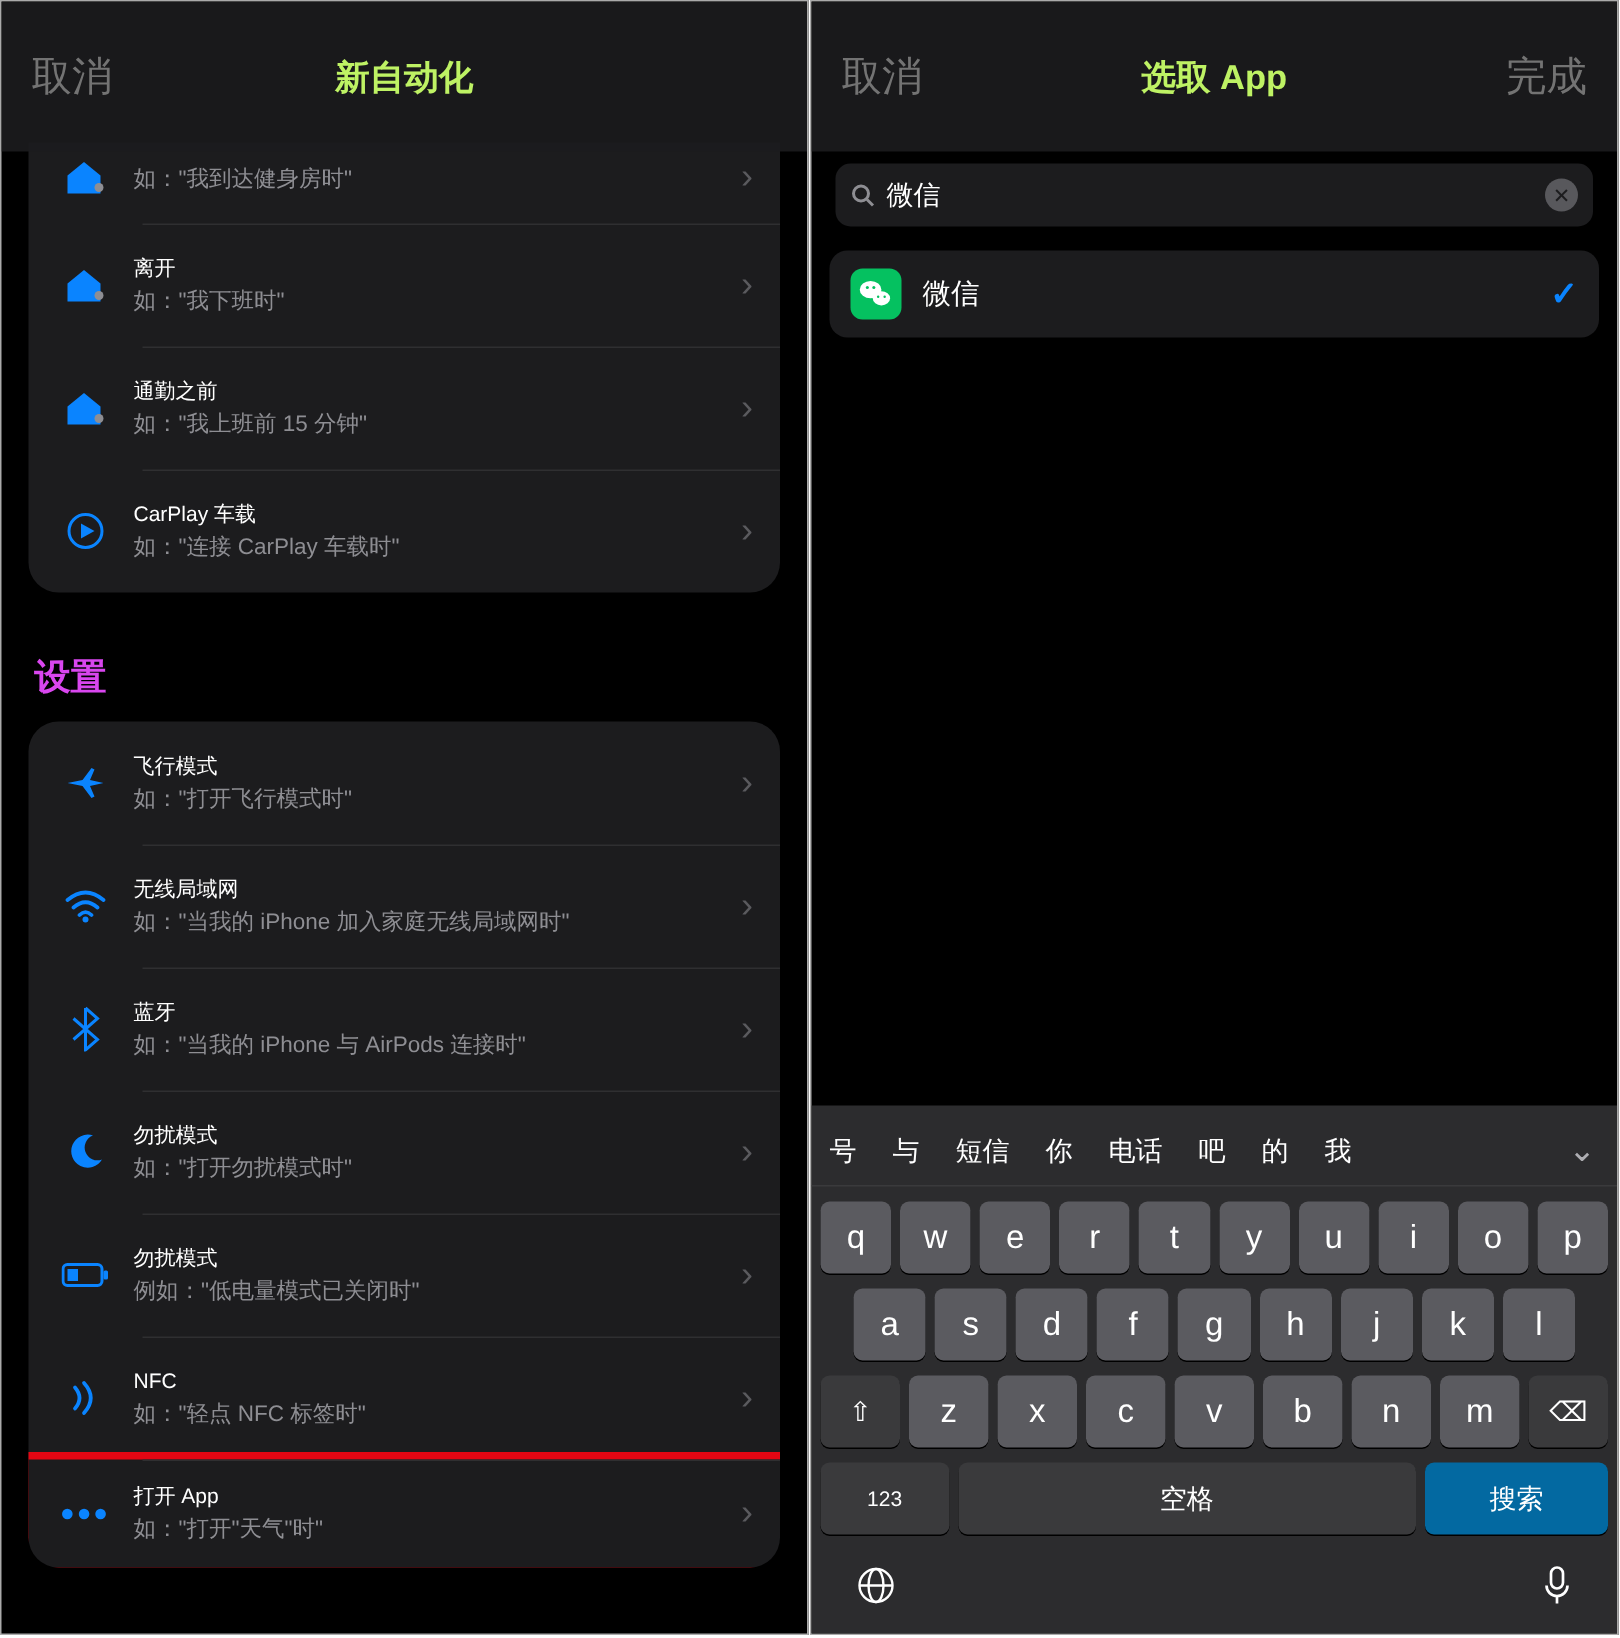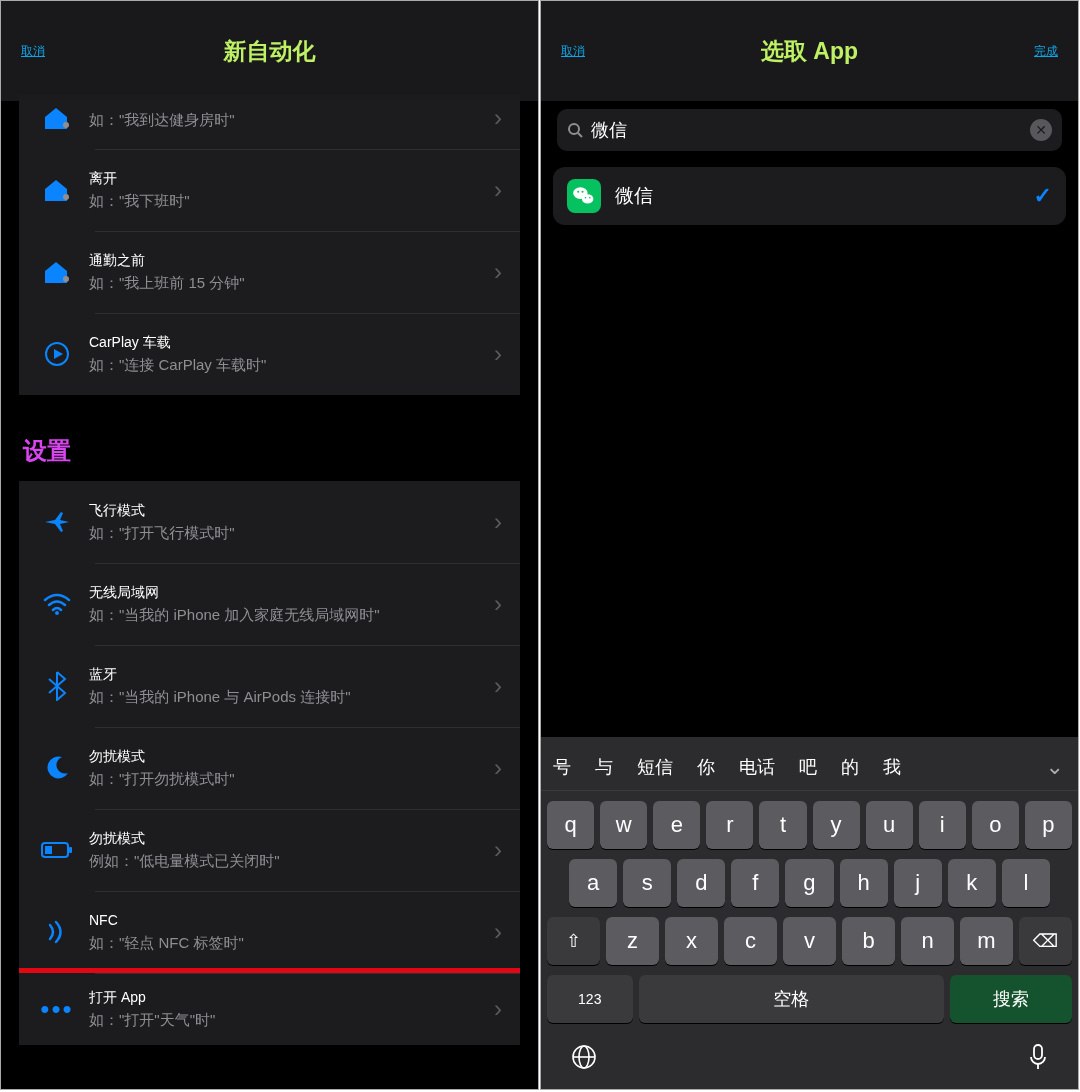--- a/index.html
+++ b/index.html
@@ -2,25 +2,25 @@
 <html><head>
 <meta charset="utf-8">
 <style>
   * { box-sizing: border-box; margin: 0; padding: 0; }
   body { background: #fff; font-family: -apple-system, "Helvetica Neue", sans-serif; width: 1080px; height: 1092px; display: flex; }
   .phone { width: 539px; height: 1090px; background: #000; position: relative; border: 1px solid #aaa; overflow: hidden; }
   .phone + .phone { margin-left: 1px; }
   .inner { width: 100%; height: 100%; }
   .nav { height: 100px; display: flex; align-items: center; justify-content: center; position: relative; background: rgba(28,28,30,0.9); }
   .nav-title { color: #bef264; font-size: 23px; font-weight: 600; }
-  .nav-left, .nav-right { position: absolute; top: 0; height: 100px; display: flex; align-items: center; font-size: 12px; color: #0ea5e9; padding: 0 20px; cursor: pointer; text-decoration: underline; }
+  .nav-left, .nav-right { position: absolute; top: 0; height: 100px; display: flex; align-items: center; font-size: 27px; color: #737373; padding: 0 20px; cursor: pointer; }
   .nav-left { left: 0; }
   .nav-right { right: 0; }
   .content { padding: 0 18px; }
-  .group { background: #1c1c1e; border-radius: 0; overflow: hidden; margin-bottom: 40px; }
+  .group { background: #1c1c1e; border-radius: 20px; overflow: hidden; margin-bottom: 40px; }
   .row { display: flex; align-items: center; min-height: 82px; padding: 12px 12px; position: relative; cursor: pointer; }
   .row + .row::before { content: ""; position: absolute; left: 76px; right: 0; top: 0; height: 1px; background: #2f2f31; }
   .row-icon { width: 52px; display: flex; justify-content: center; align-items: center; color: #0a84ff; font-size: 26px; flex-shrink: 0; }
   .row-text { flex: 1; min-width: 0; padding-left: 6px; }
   .row-title { color: #fff; font-size: 14px; line-height: 1.3; }
   .row-sub { color: #8e8e93; font-size: 15px; line-height: 1.4; margin-top: 2px; }
   .chev { color: #5a5a5e; font-size: 24px; padding: 0 6px; }
   .section-title { color: #d946ef; font-size: 24px; font-weight: 700; padding: 0 4px 14px 4px; }
   .highlight { border: 5px solid #e30613; border-radius: 4px; margin: -5px; }
   .group-top { border-top-left-radius: 0; border-top-right-radius: 0; margin-top: -6px; }
@@ -42,21 +42,21 @@
 
   .keyboard { position: absolute; left: 0; right: 0; bottom: 0; background: #2c2c2e; padding-top: 6px; }
   .sug { display: flex; align-items: center; height: 48px; color: #fff; font-size: 18px; border-bottom: 1px solid #3a3a3c; }
   .sug span { padding: 0 12px; }
   .sug .sug-word { cursor: pointer; }
   .sug .collapse { margin-left: auto; padding: 0 14px; color: #aeaeb2; font-size: 22px; }
   .krow { display: flex; justify-content: center; gap: 6px; padding: 10px 6px 0 6px; }
   .key { background: #5b5b60; color: #fff; border-radius: 6px; height: 48px; display: flex; align-items: center; justify-content: center; font-size: 22px; flex: 1; cursor: pointer; box-shadow: 0 1px 0 #000; }
   .key.fn { background: #3a3a3c; font-size: 18px; }
   .key.space { flex: 5; font-size: 18px; text-align: right; }
-  .key.search-key { background: #14532d; flex: 2; font-size: 18px; }
+  .key.search-key { background: #0369a1; flex: 2; font-size: 18px; }
   .key.num { flex: 1.4; font-size: 14px; }
   .krow.mid { padding-left: 28px; padding-right: 28px; }
   .krow.bot { padding-bottom: 10px; }
   .toolbar { display: flex; justify-content: space-between; align-items: center; height: 56px; padding: 0 30px 8px 30px; color: #fff; }
   .toolbar .tb { font-size: 24px; cursor: pointer; }
   svg { display: block; }
 </style>
 </head>
 <body>
 

